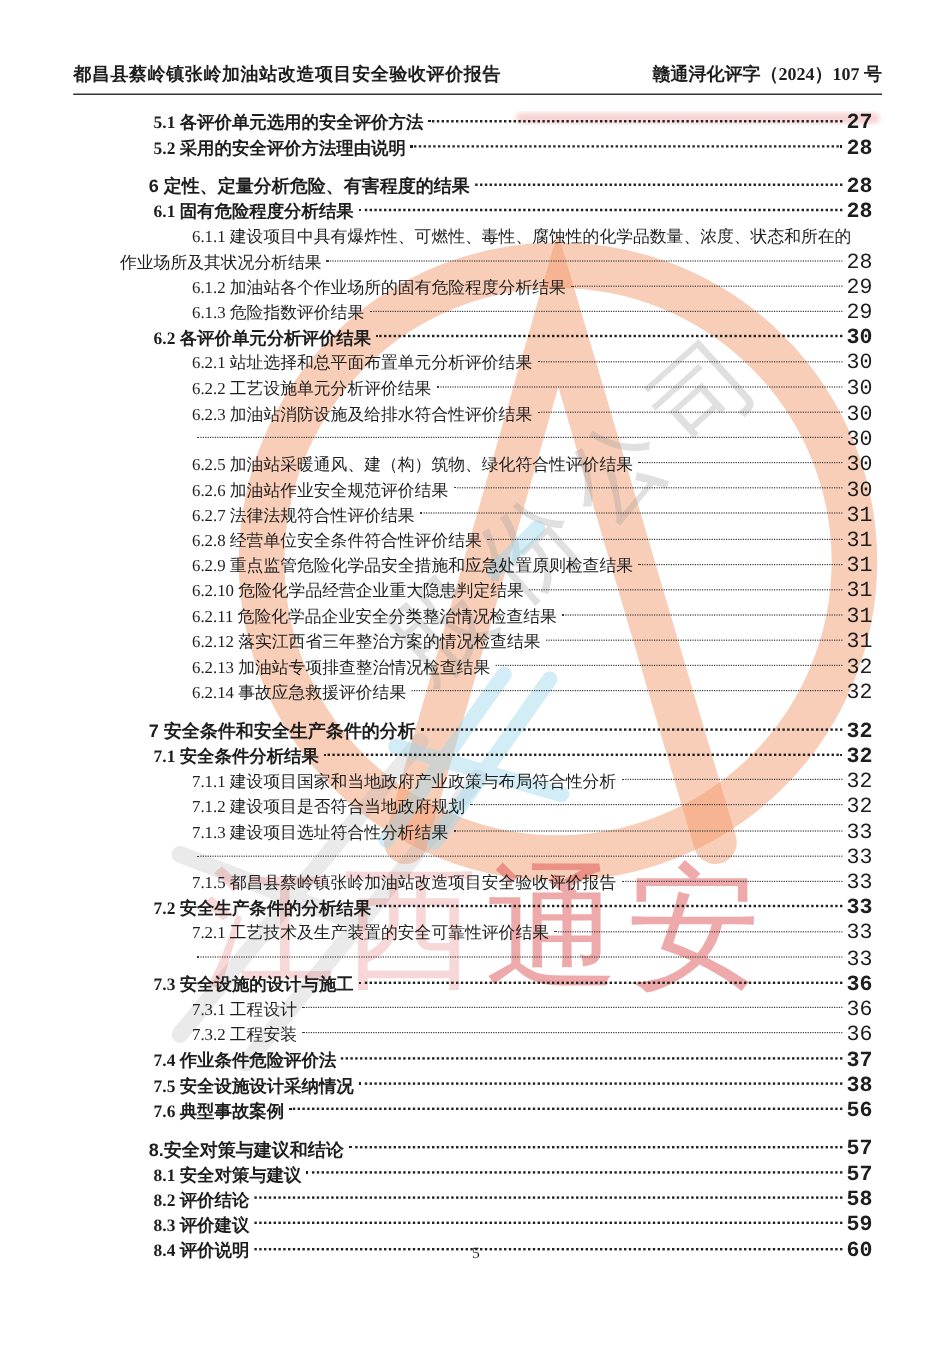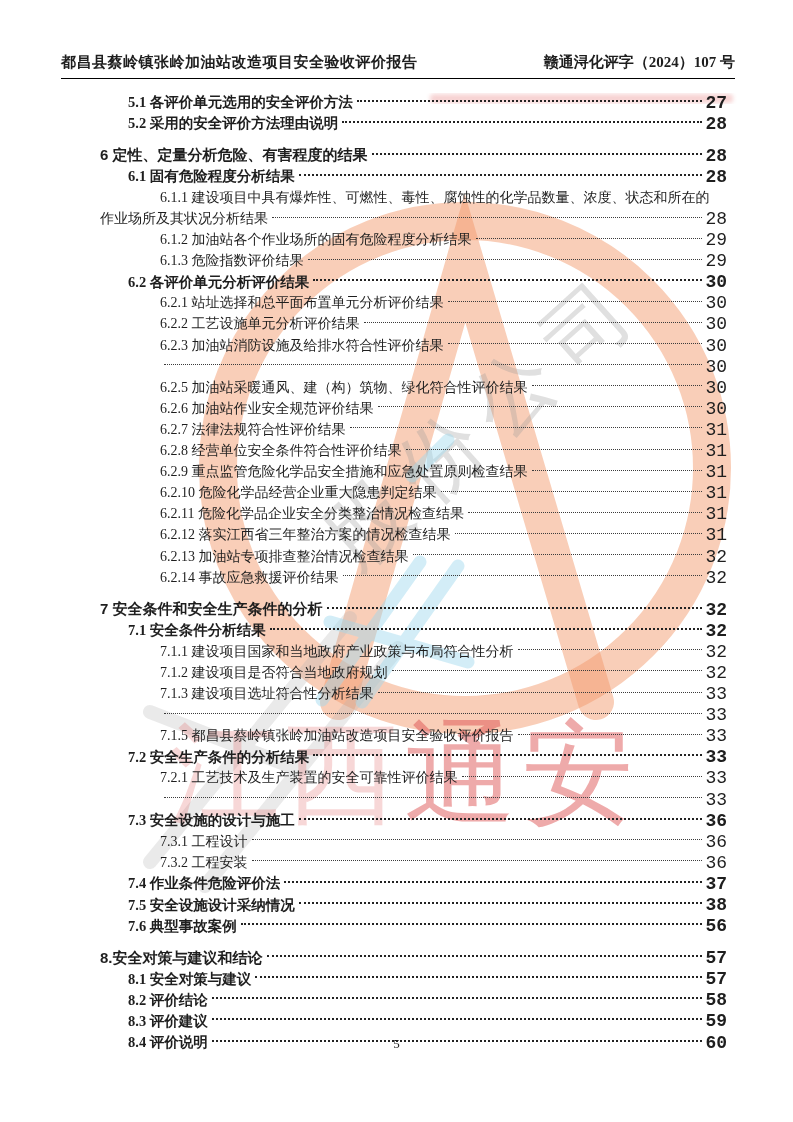--- a/index.html
+++ b/index.html
@@ -17,21 +17,21 @@
   .lv1{font-family:"Liberation Sans","DejaVu Sans",sans-serif;font-weight:bold;font-size:15px;}
   .lv2{font-weight:bold;font-size:14.5px;padding-left:28px;}
   .lv3{font-size:14px;padding-left:60px;}
   .cont{padding-left:0;font-size:14px;}
   .noleader{overflow:hidden;}
   .dots{flex:1;border-bottom:1.8px dotted #3c3c3c;margin:0 3px 4px 4px;min-width:8px;}
   .lv1 .dots,.lv2 .dots{border-bottom-width:2.2px;border-bottom-color:#222;}
   .p{font-family:Liberation Mono, monospace;font-size:18px;}
   .lv1 .p,.lv2 .p{font-weight:bold;}
   .footer{position:absolute;left:0;right:0;top:1036px;text-align:center;font-size:13px;z-index:1;}
-  .gap{margin-top:11px;}
+  .gap{margin-top:11px;margin-left:24px;}
 </style>
 </head>
 <body>
 
 <div class="page">
 
   <svg class="wm" width="793" height="1122" viewBox="0 0 793 1122">
 
     <rect x="430" y="94" width="303" height="9" rx="4" fill="#e98b8b" opacity="0.38" filter="url(#blur1)"></rect>
     <defs>

